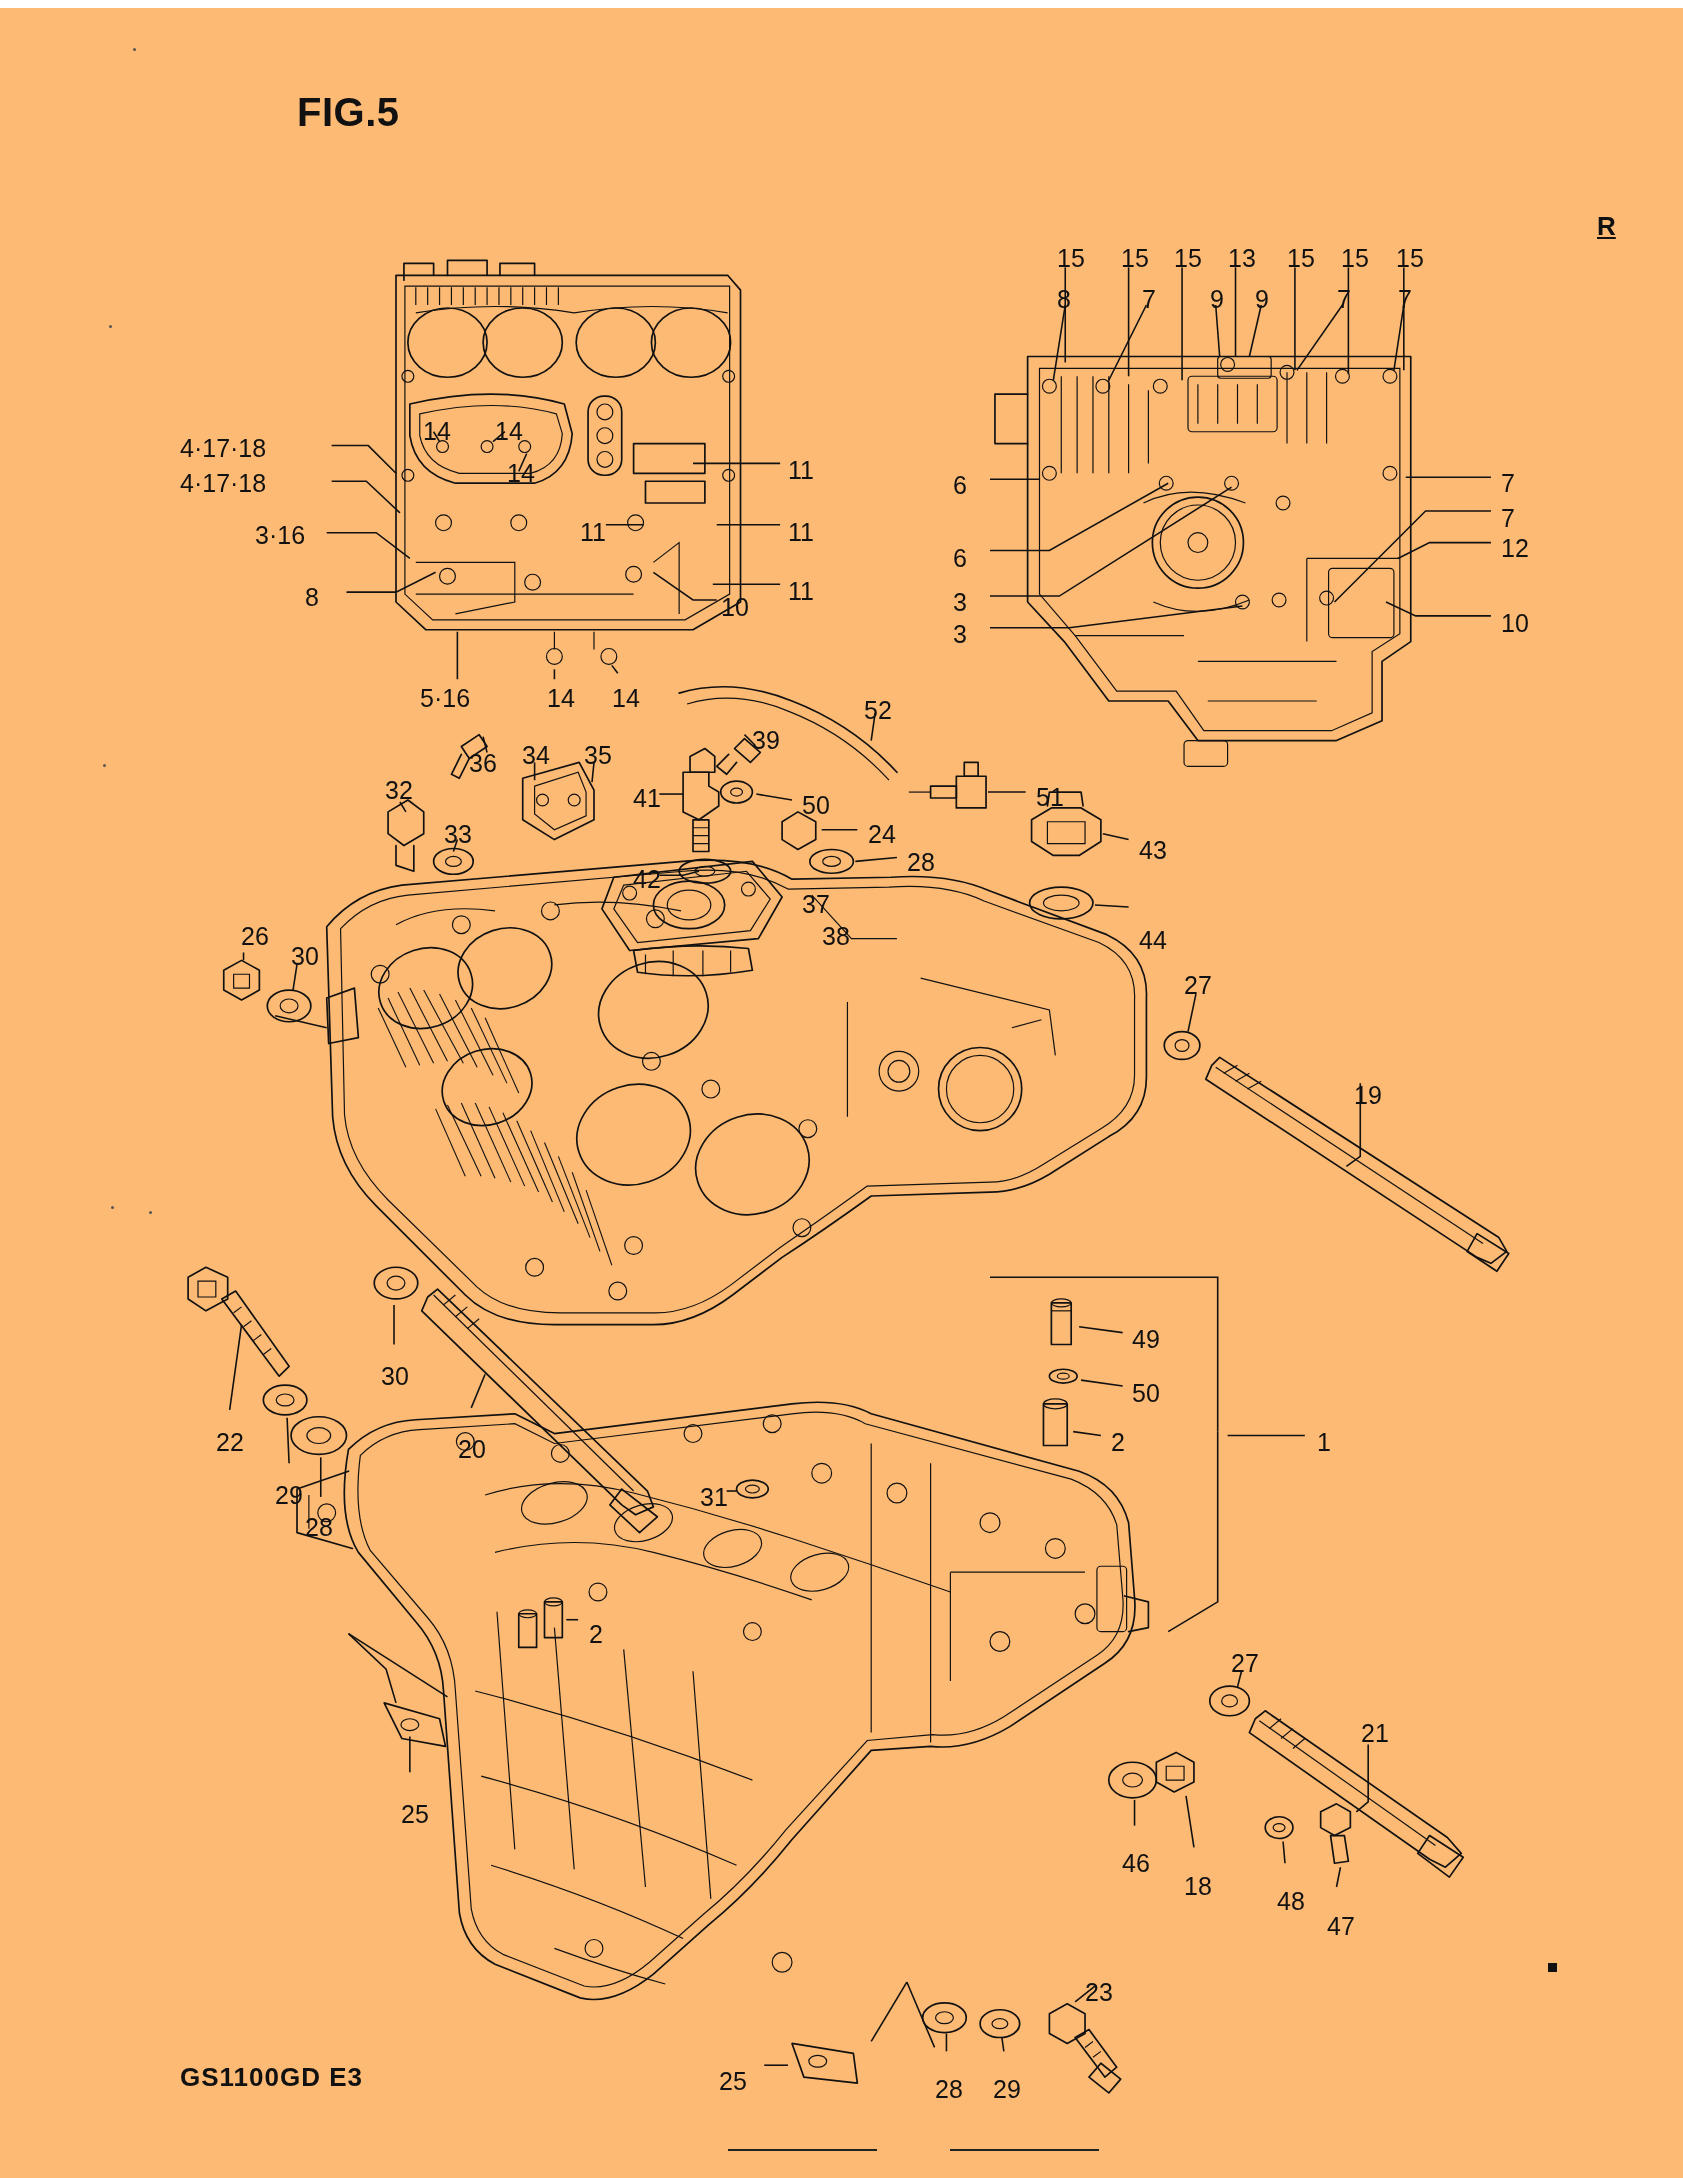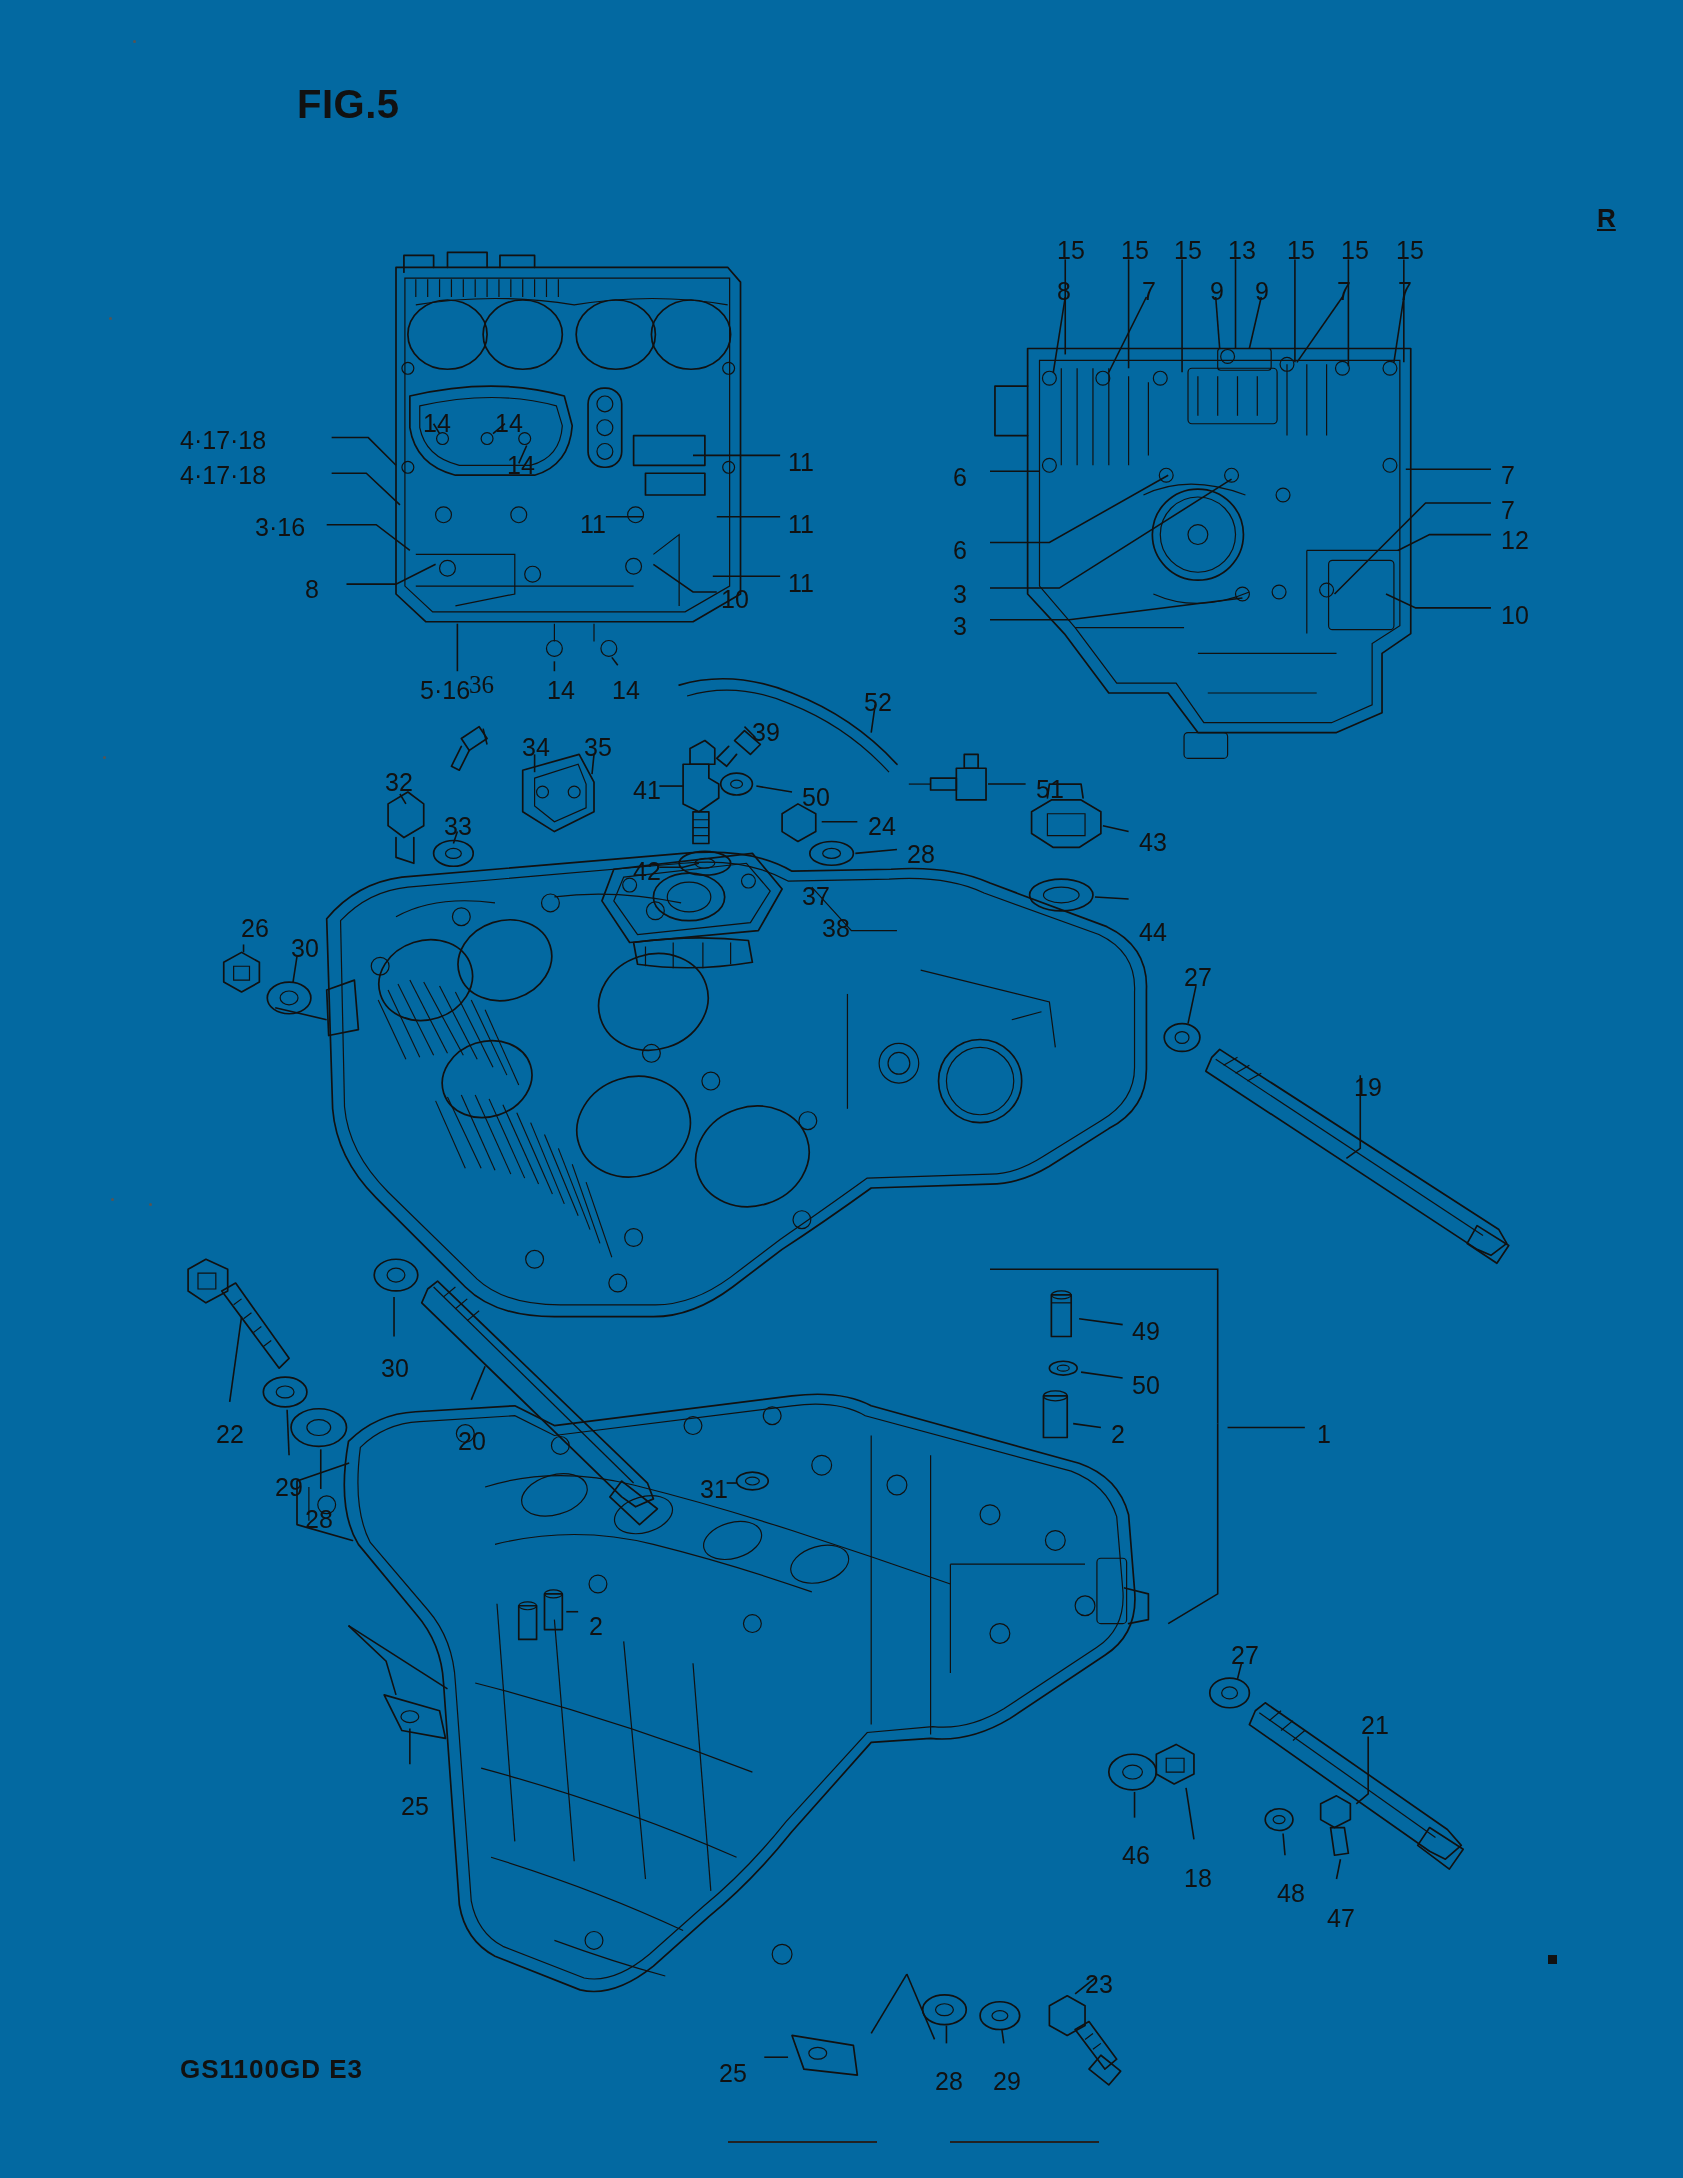--- a/index.html
+++ b/index.html
@@ -11,21 +11,22 @@
     width: 1683px;
     height: 2178px;
     position: relative;
     font-family: "Liberation Sans", sans-serif;
     color: #111111;
     overflow: hidden;
   }
   .page {
     position: absolute;
     inset: 0;
-    background: #0369a1;
+    background: #fdba74;
+    margin-top: 8px;
   }
   #fig-title {
     position: absolute;
     left: 297px;
     top: 82px;
     font-size: 40px;
     font-weight: bold;
     letter-spacing: 0.5px;
   }
   #page-code {
@@ -605,21 +606,21 @@
 
   <div class="callout" style="left:788px;top:450px;">11</div>
   <div class="callout" style="left:580px;top:512px;">11</div>
   <div class="callout" style="left:788px;top:512px;">11</div>
   <div class="callout" style="left:788px;top:571px;">11</div>
   <div class="callout" style="left:721px;top:587px;">10</div>
 
   <div class="callout" style="left:420px;top:678px;">5·16</div>
   <div class="callout" style="left:547px;top:678px;">14</div>
   <div class="callout" style="left:612px;top:678px;">14</div>
-  <div class="callout" style="left:469px;top:672px;font-family:Liberation Serif, serif;">36</div>
+  <div class="callout" style="left:469px;top:743px;">36</div>
 
   <div class="callout" style="left:385px;top:770px;">32</div>
   <div class="callout" style="left:444px;top:814px;">33</div>
   <div class="callout" style="left:522px;top:735px;">34</div>
   <div class="callout" style="left:584px;top:735px;">35</div>
   <div class="callout" style="left:633px;top:778px;">41</div>
   <div class="callout" style="left:633px;top:859px;">42</div>
   <div class="callout" style="left:752px;top:720px;">39</div>
   <div class="callout" style="left:864px;top:690px;">52</div>
   <div class="callout" style="left:802px;top:785px;">50</div>

